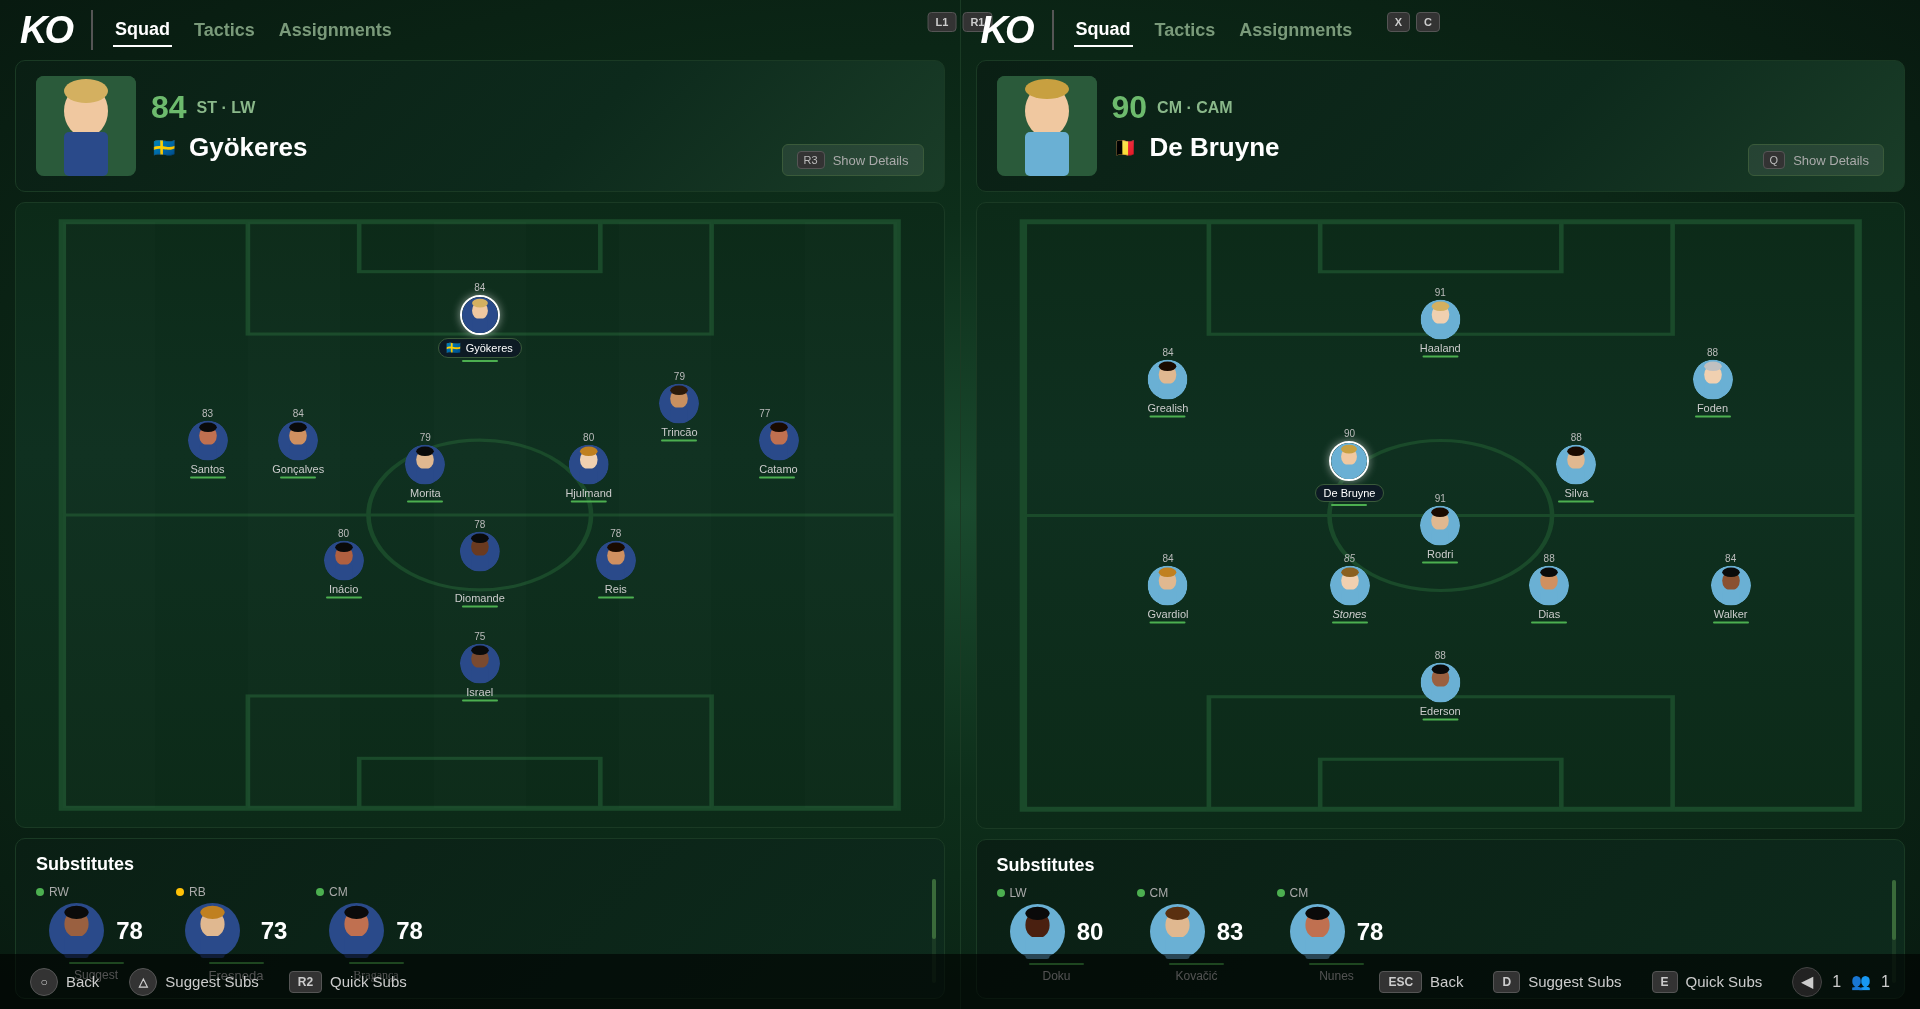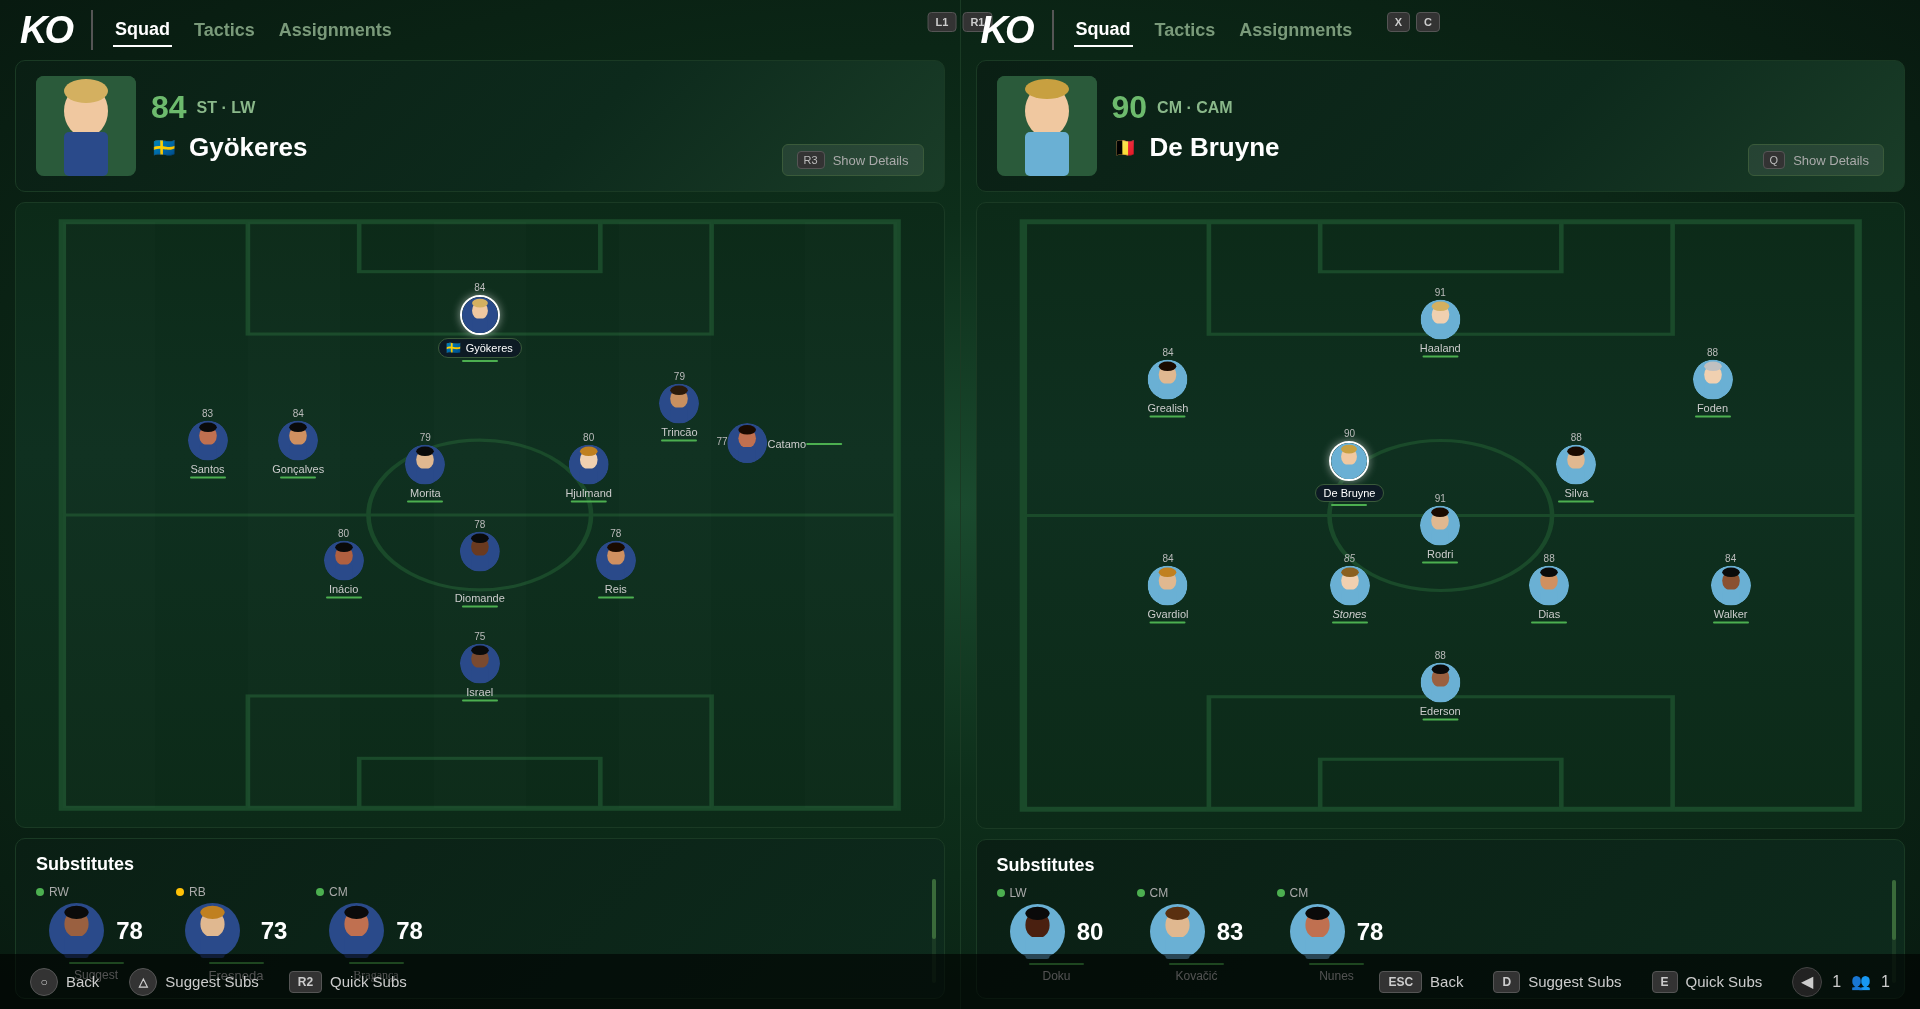--- a/index.html
+++ b/index.html
@@ -427,21 +427,21 @@
             <div style="font-size: 10px; color: rgb(187, 187, 187); margin-bottom: 2px;">79</div>
             <div style="width: 40px; height: 40px; border-radius: 50%; overflow: hidden;"><svg viewBox="0 0 40 40" xmlns="http://www.w3.org/2000/svg">
     <rect width="40" height="40" fill="#2a4a8a" rx="50%"></rect>
     <ellipse cx="20" cy="15.2" rx="8.8" ry="10" fill="#c89060"></ellipse>
     <ellipse cx="20" cy="6.800000000000001" rx="8.8" ry="4.8" fill="#2a1a0a"></ellipse>
     <rect x="11.200000000000001" y="24" width="17.6" height="16" fill="#2a4a8a" rx="3"></rect>
   </svg></div>
             <div style="font-size: 11px; color: rgb(204, 204, 204); white-space: nowrap; margin-top: 2px;">Trincão</div>
             <div style="width: 36px; height: 2px; background: rgb(76, 175, 80); border-radius: 2px; margin-top: 2px;"></div>
           </div>
-          <div class="pitch-player" style="position: absolute; left: 83%; top: 38%; transform: translate(-50%, -50%); display: flex; flex-direction: row; align-items: center;">
+          <div class="pitch-player" style="position: absolute; left: 83%; top: 38%; transform: translate(-50%, -50%); display: flex; flex-direction: column; align-items: flex-start;">
             <div style="font-size: 10px; color: rgb(187, 187, 187); margin-bottom: 2px;">77</div>
             <div style="width: 40px; height: 40px; border-radius: 50%; overflow: hidden;"><svg viewBox="0 0 40 40" xmlns="http://www.w3.org/2000/svg">
     <rect width="40" height="40" fill="#2a4a8a" rx="50%"></rect>
     <ellipse cx="20" cy="15.2" rx="8.8" ry="10" fill="#c07050"></ellipse>
     <ellipse cx="20" cy="6.800000000000001" rx="8.8" ry="4.8" fill="#1a0a00"></ellipse>
     <rect x="11.200000000000001" y="24" width="17.6" height="16" fill="#2a4a8a" rx="3"></rect>
   </svg></div>
             <div style="font-size: 11px; color: rgb(204, 204, 204); white-space: nowrap; margin-top: 2px;">Catamo</div>
             <div style="width: 36px; height: 2px; background: rgb(76, 175, 80); border-radius: 2px; margin-top: 2px;"></div>
           </div>

